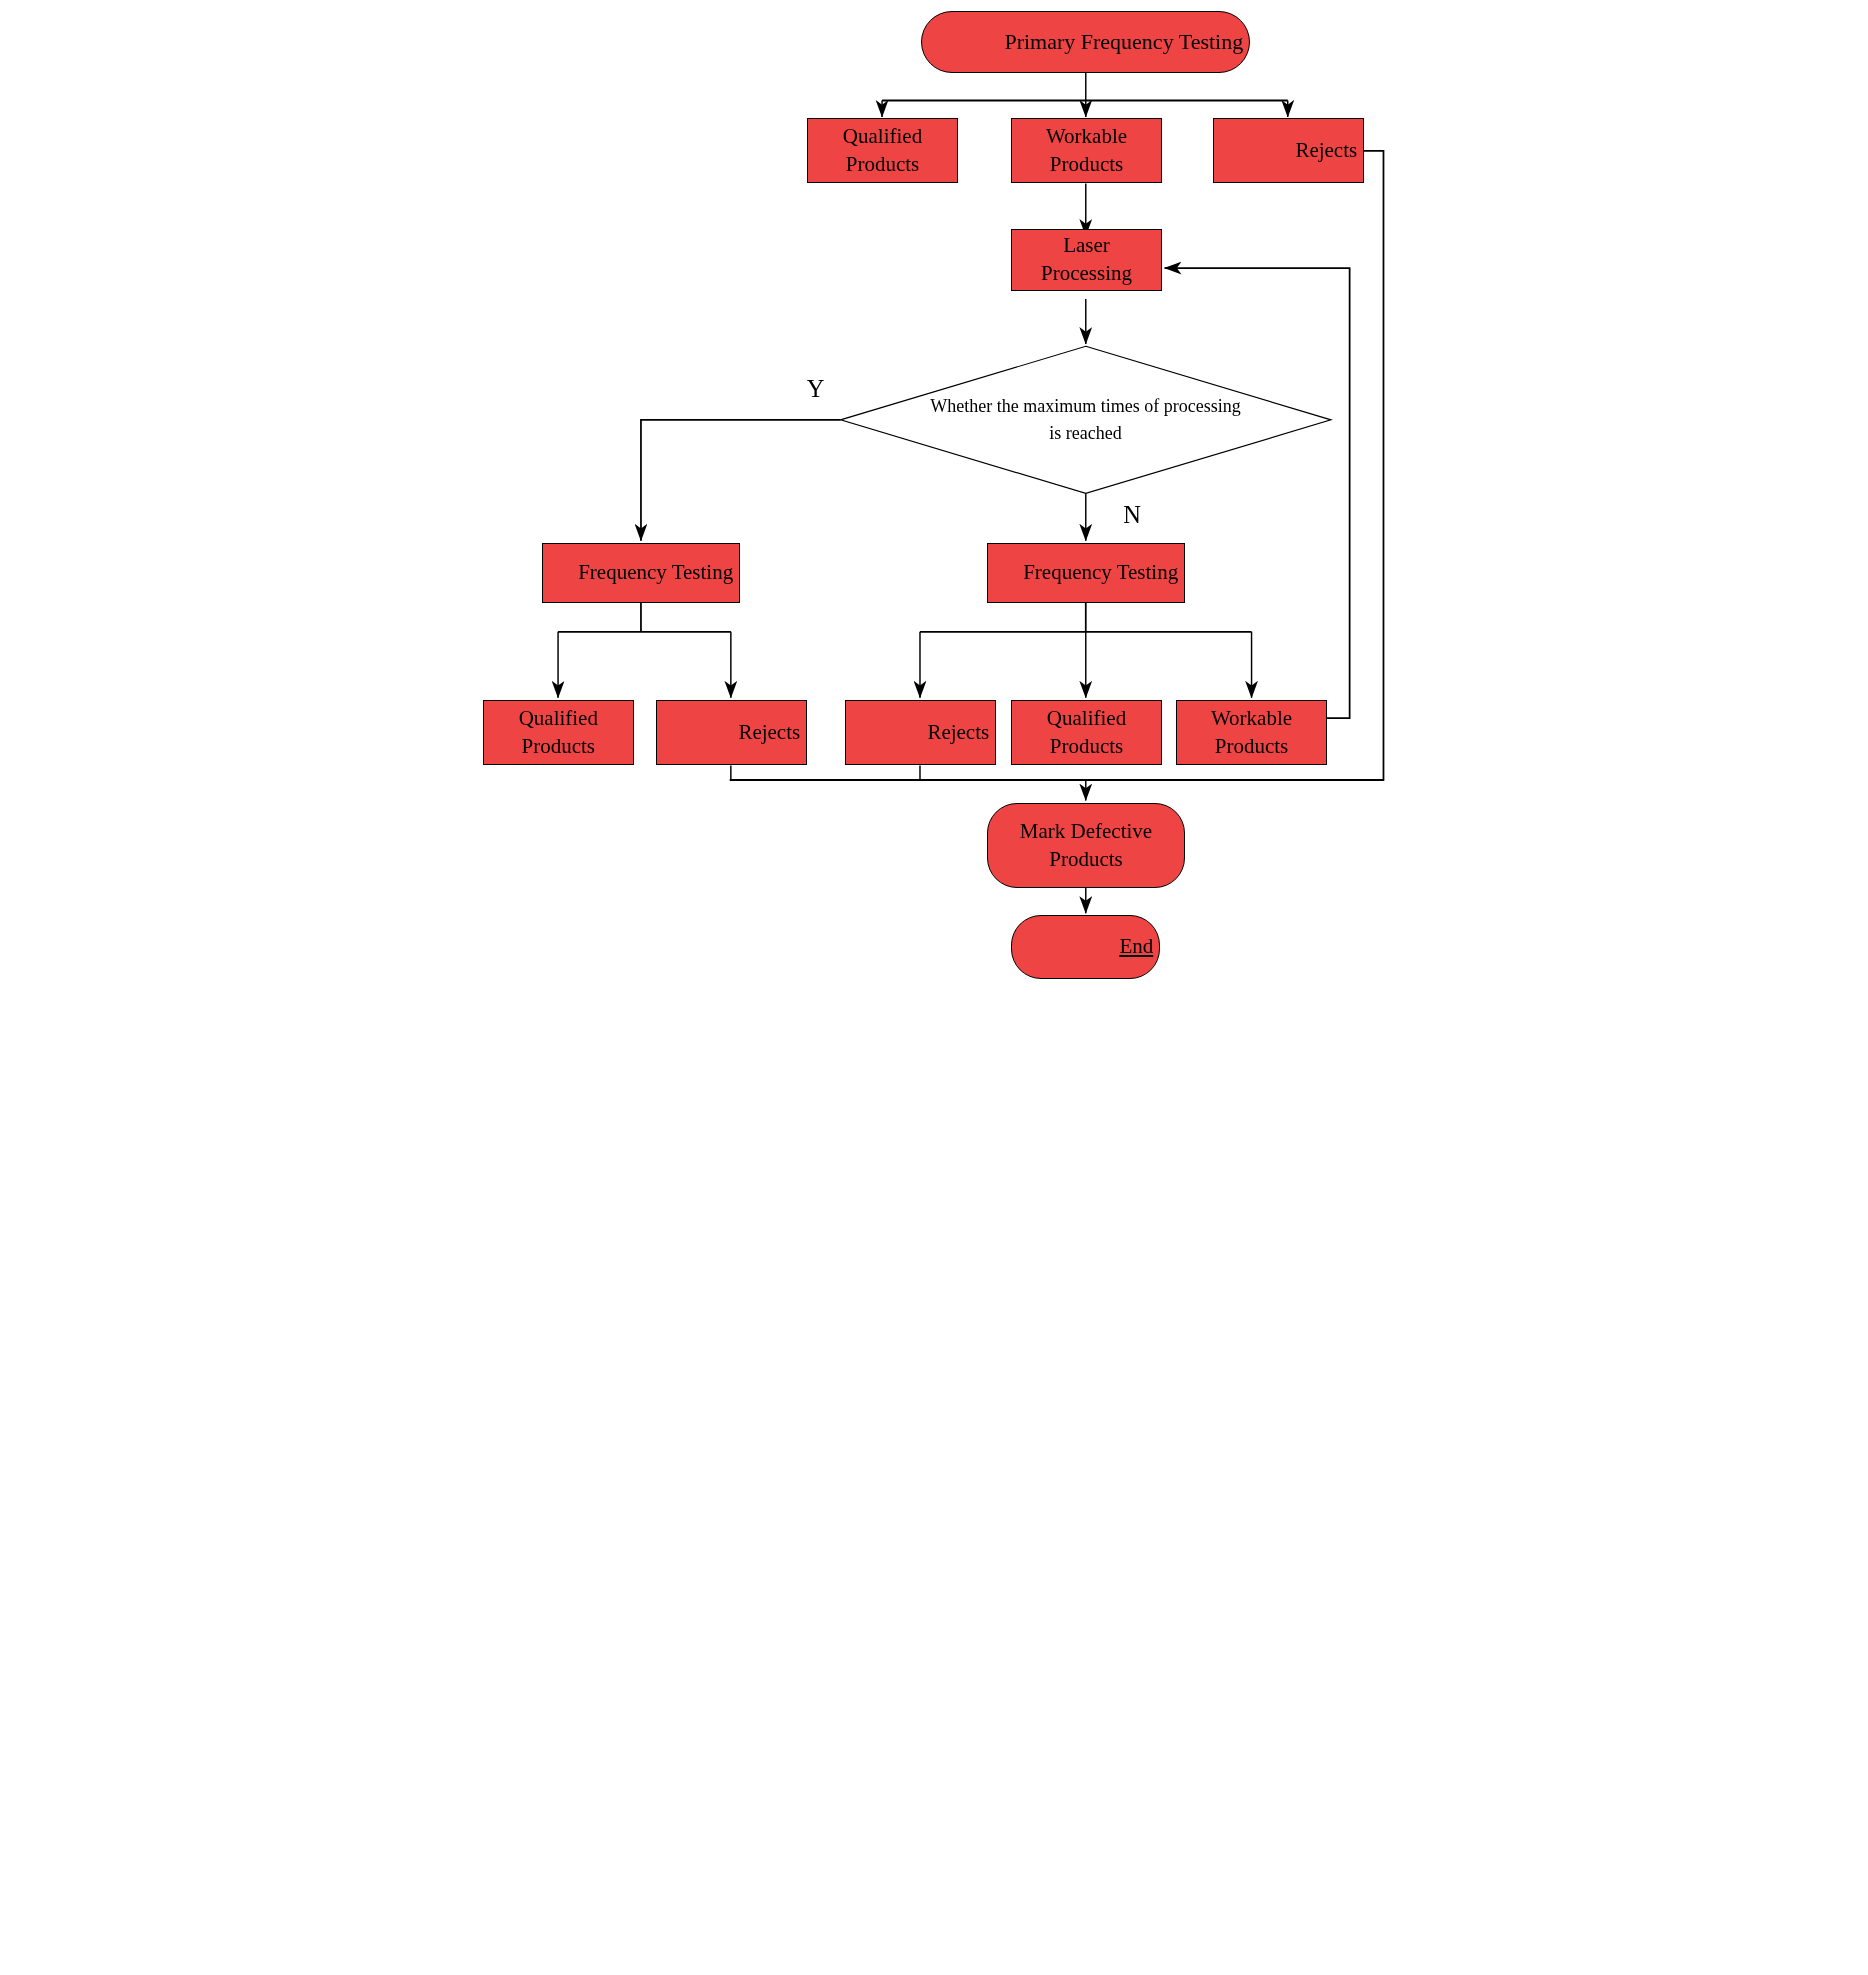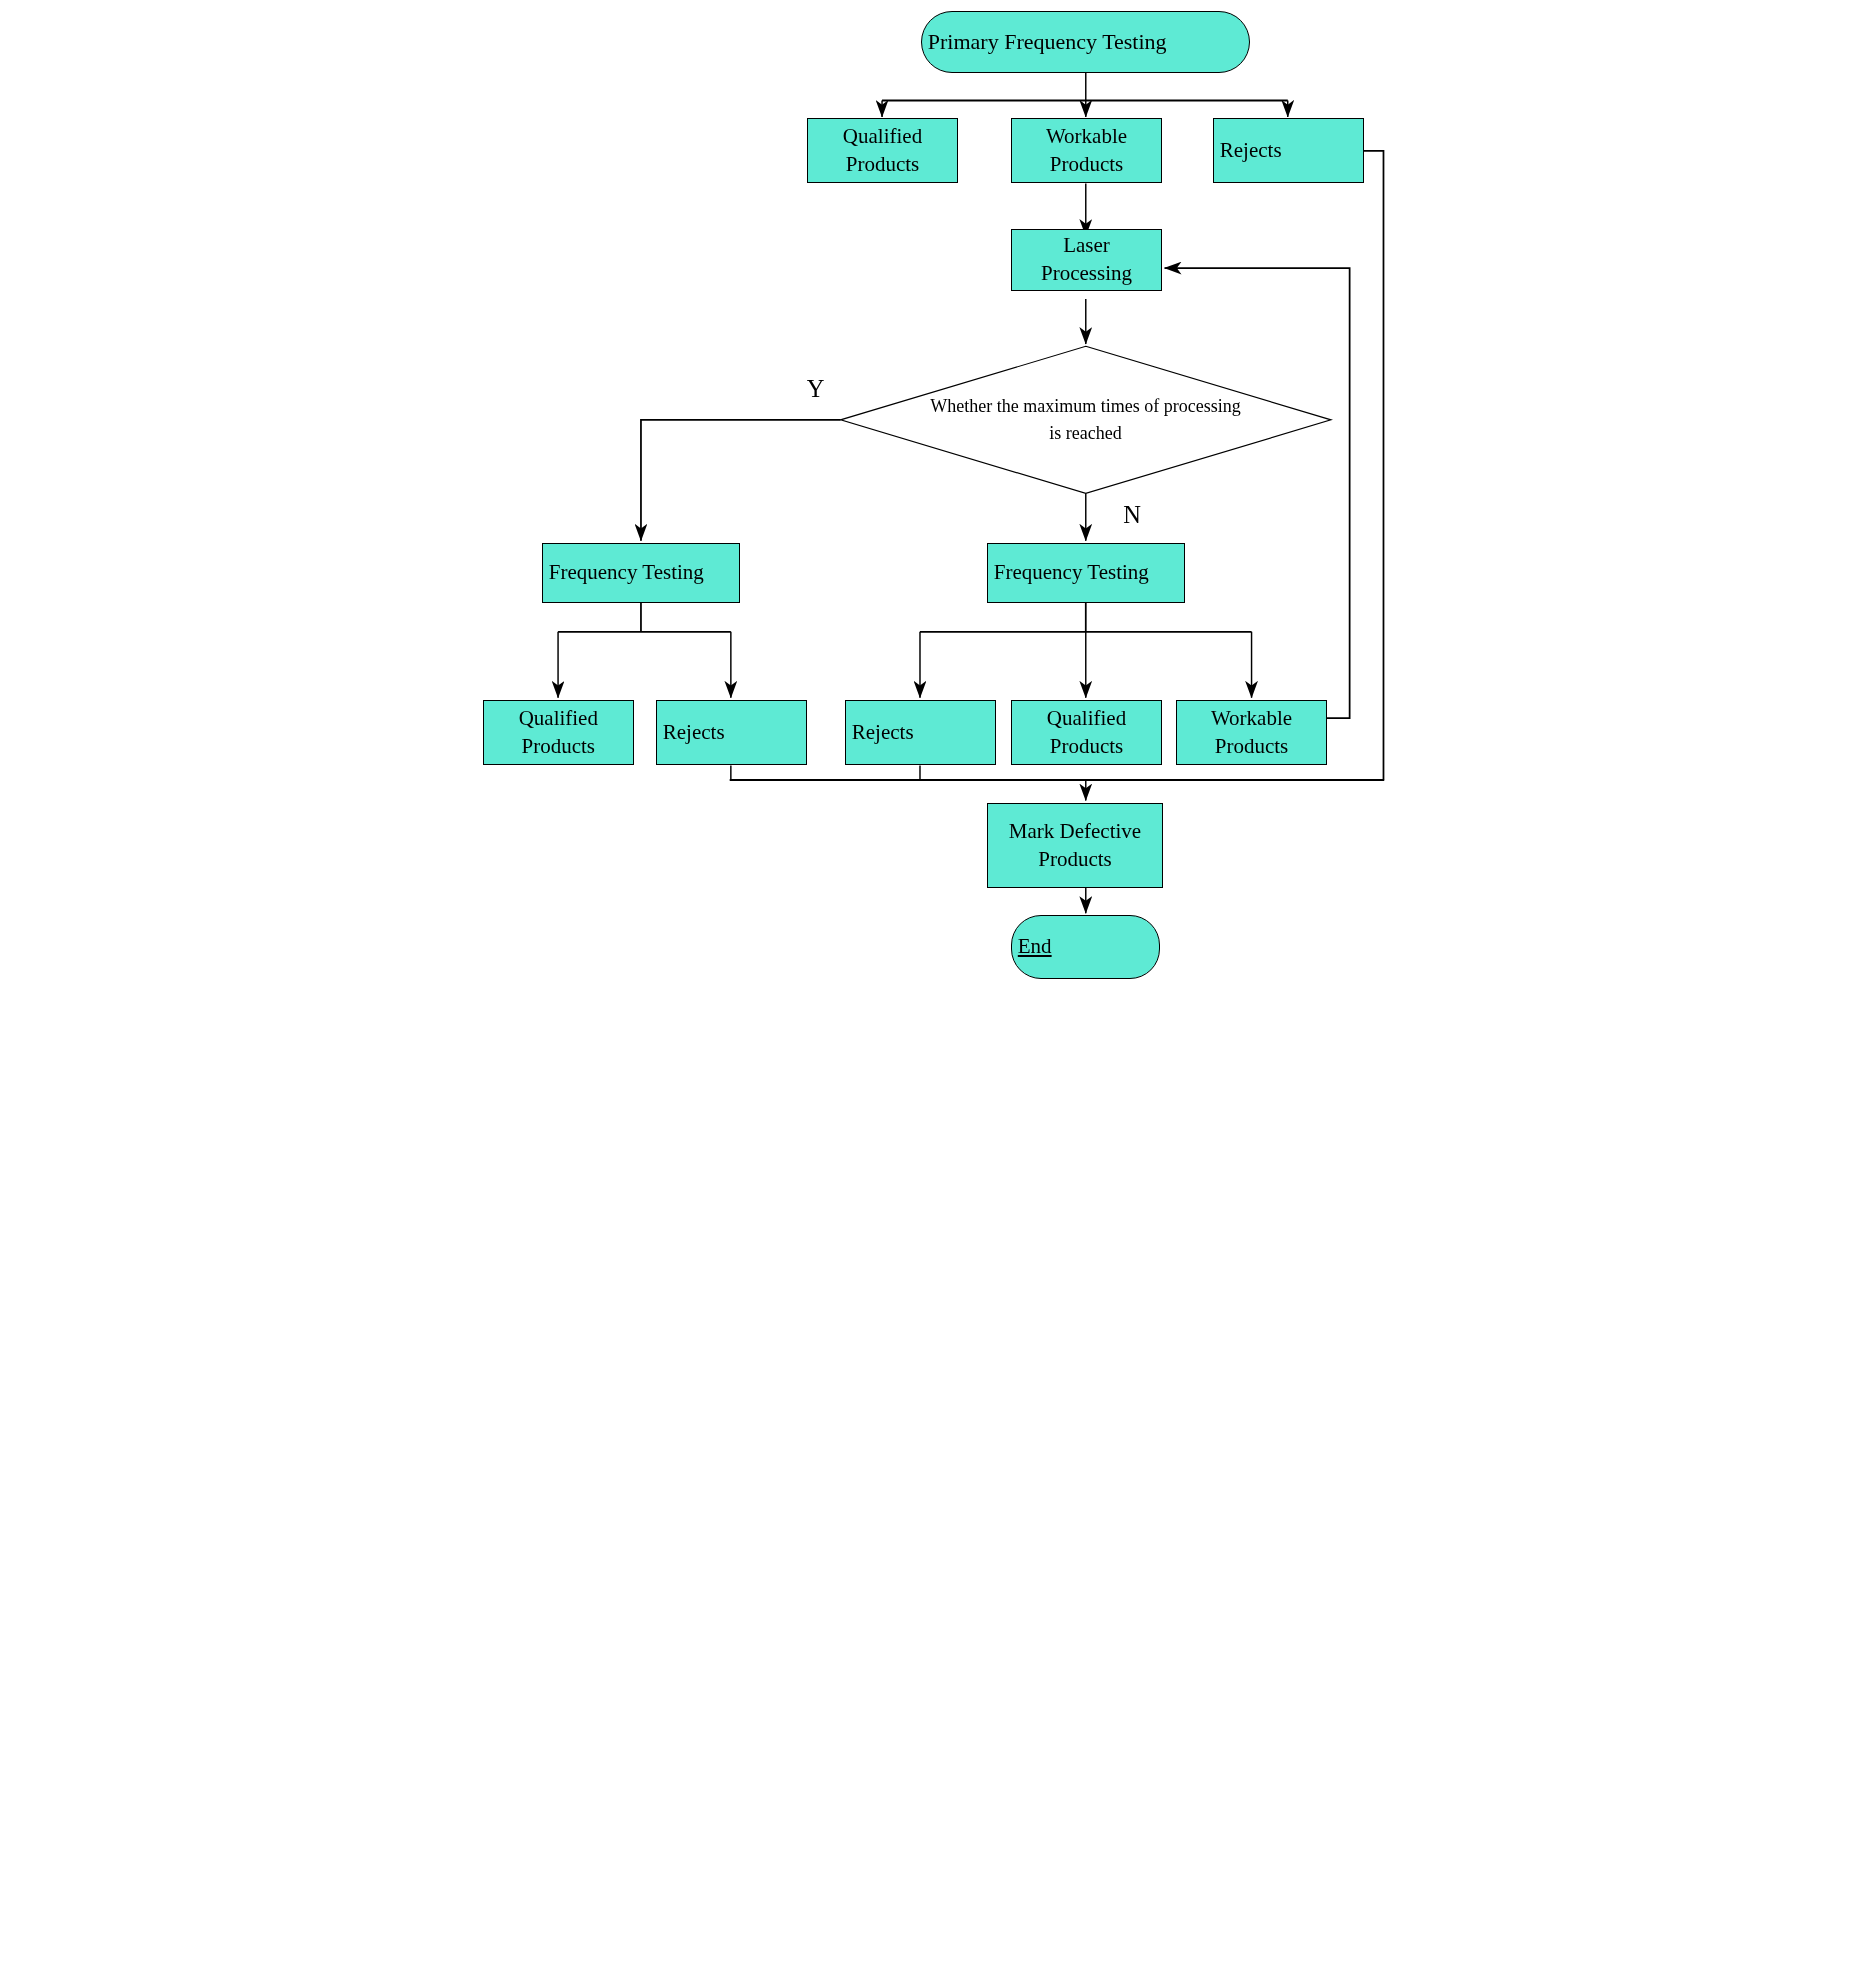--- a/index.html
+++ b/index.html
@@ -19,25 +19,25 @@
   svg.wires {
     position: absolute;
     left: 0; top: 0;
     width: 934px;
     height: 988px;
     z-index: 1;
   }
   .node {
     position: absolute;
     box-sizing: border-box;
-    background: #5eead4;
+    background: #ef4444;
     border: 1.2px solid #000000;
     display: flex;
     align-items: center;
-    justify-content: flex-start;
+    justify-content: flex-end;
     text-align: center;
     font-size: 21px;
     line-height: 1.32;
     z-index: 2;
     padding: 2.3px 5.8px;
   }
   .terminator {
     border-radius: 31.5px;
     font-size: 22px;
   }
@@ -69,21 +69,21 @@
   #n-decision-label { left: 461px; top: 377px; width: 315px; height: 85px; }
   #n-ylabel  { left: 325px;  top: 371px;  width: 47px;  height: 35px; }
   #n-nlabel  { left: 640px; top: 497px;  width: 50px;  height: 35px; }
   #n-ftl     { left: 75px;  top: 543px;  width: 198px; height: 60px; }
   #n-ftr     { left: 520px;  top: 543px;  width: 198px; height: 60px; }
   #n-qp2     { left: 15.8px;   top: 700px; width: 151px; height: 65px; }
   #n-rj2     { left: 189px;  top: 700px; width: 151px; height: 65px; }
   #n-rj3     { left: 378px;  top: 700px; width: 151px; height: 65px; }
   #n-qp3     { left: 544px;  top: 700px; width: 151px; height: 65px; }
   #n-wp2     { left: 709px; top: 700px; width: 151px; height: 65px; }
-  #n-mark    { left: 520px;  top: 803px; width: 176px; height: 85px; }
+  #n-mark    { left: 520px;  top: 803px; width: 198px; height: 85px; border-radius: 30px; }
   #n-end     { left: 544px;  top: 915px; width: 149px; height: 64px; border-radius: 30px; font-size: 21px; text-decoration: underline; }
 </style>
 </head>
 <body>
 
 <div class="canvas">
 
   <svg class="wires" viewBox="0 0 1600 1692" aria-hidden="true">
     <defs>
       <marker id="arr" markerUnits="userSpaceOnUse" markerWidth="30" markerHeight="22" refX="29" refY="11" orient="auto">

